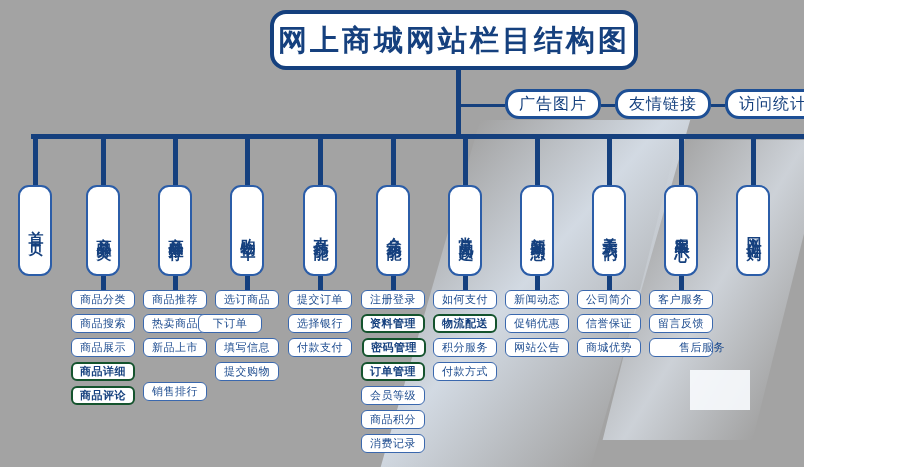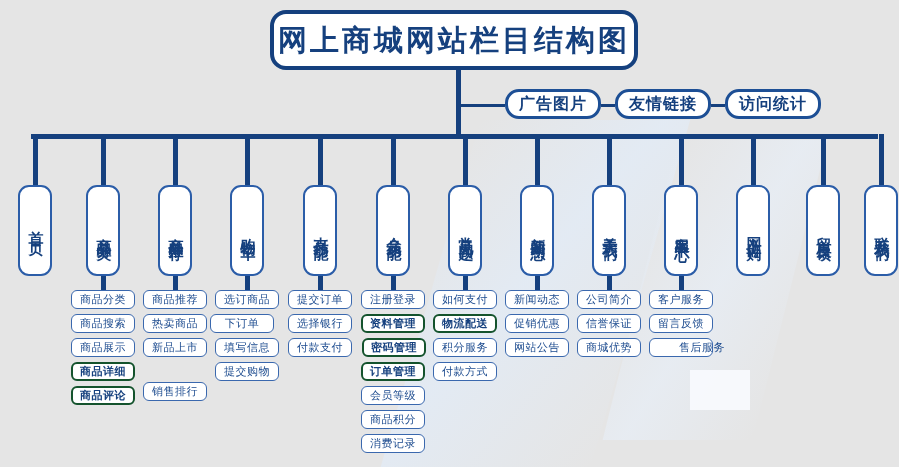--- a/index.html
+++ b/index.html
@@ -5,22 +5,22 @@
 <style>
   html,body{margin:0;padding:0;}
   body{
     width:899px;height:467px;
     background:#ffffff;
     font-family:"DejaVu Sans","Liberation Sans",sans-serif;
     overflow:hidden;
   }
   #canvas{
     position:relative;
-    width:899px;height:467px;
-    background:#e5e5e5;
+    width:804px;height:467px;
+    background:#a3a3a3;
     overflow:hidden;
   }
   
   .bg-wash{position:absolute;pointer-events:none;}
   .bg-wash.a{
     left:430px;top:120px;width:210px;height:350px;
     background:linear-gradient(120deg,rgba(226,236,248,0) 0%,rgba(226,236,248,.75) 45%,rgba(226,236,248,0) 100%);
     transform:skewX(-16deg);
   }
   .bg-wash.b{
@@ -57,21 +57,21 @@
   
   .aux-box{
     position:absolute;top:89px;height:30px;width:96px;
     box-sizing:border-box;
     border:3px solid #1D4F95;
     border-radius:14px;
     background:#ffffff;
     display:flex;align-items:center;justify-content:center;
   }
   .aux-box .t{
-    font-size:16px;font-weight:bold;color:#15407E;
+    font-size:16px;font-weight:normal;color:#15407E;
     letter-spacing:1px;white-space:nowrap;
   }
 
   
   .l1-box{
     position:absolute;top:185px;width:34px;height:91px;
     box-sizing:border-box;
     border:2px solid #2B5DA8;
     border-radius:11px;
     background:#ffffff;
@@ -192,21 +192,21 @@
       </div>
       <div class="l2-box" style="left:143px;top:382px;">
         <span class="t">销售排行</span>
       </div>
       <div class="l1-box" style="left:230px;">
         <span class="t">购物车</span>
       </div>
       <div class="l2-box" style="left:215px;top:290px;">
         <span class="t">选订商品</span>
       </div>
-      <div class="l2-box" style="left:210px;top:314px;">
+      <div class="l2-box" style="left:198px;top:314px;">
         <span class="t">下订单</span>
       </div>
       <div class="l2-box" style="left:215px;top:338px;">
         <span class="t">填写信息</span>
       </div>
       <div class="l2-box" style="left:215px;top:362px;">
         <span class="t">提交购物</span>
       </div>
       <div class="l1-box" style="left:303px;">
         <span class="t">支付功能</span>

